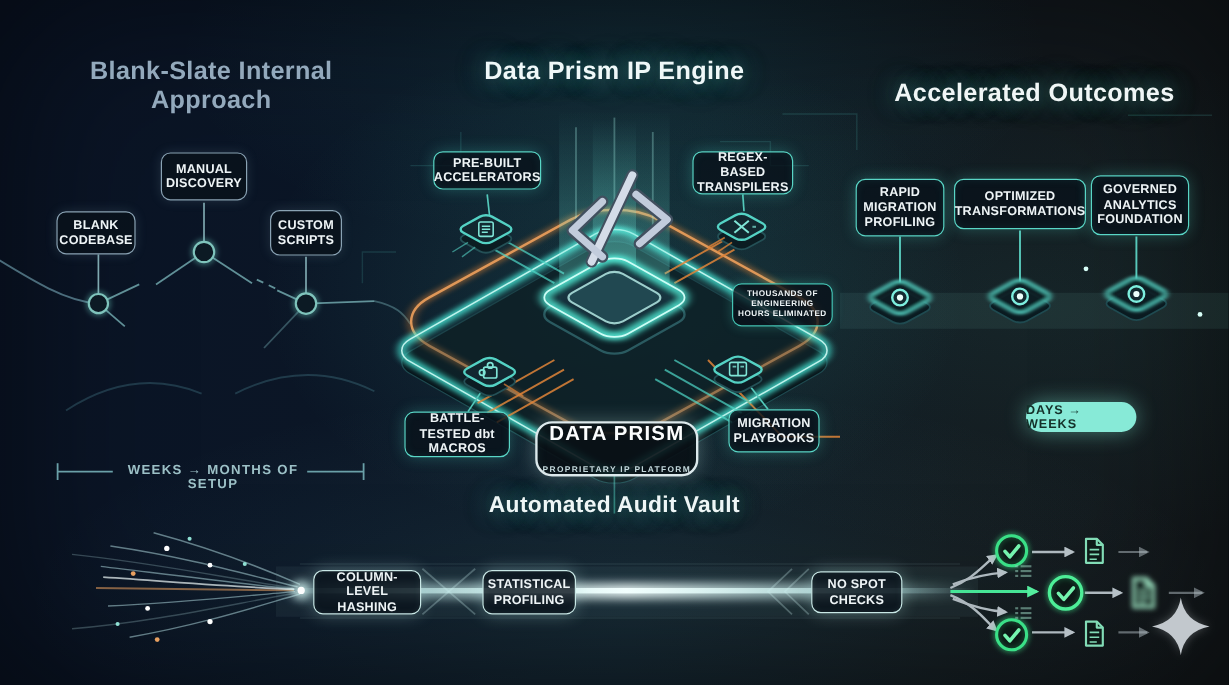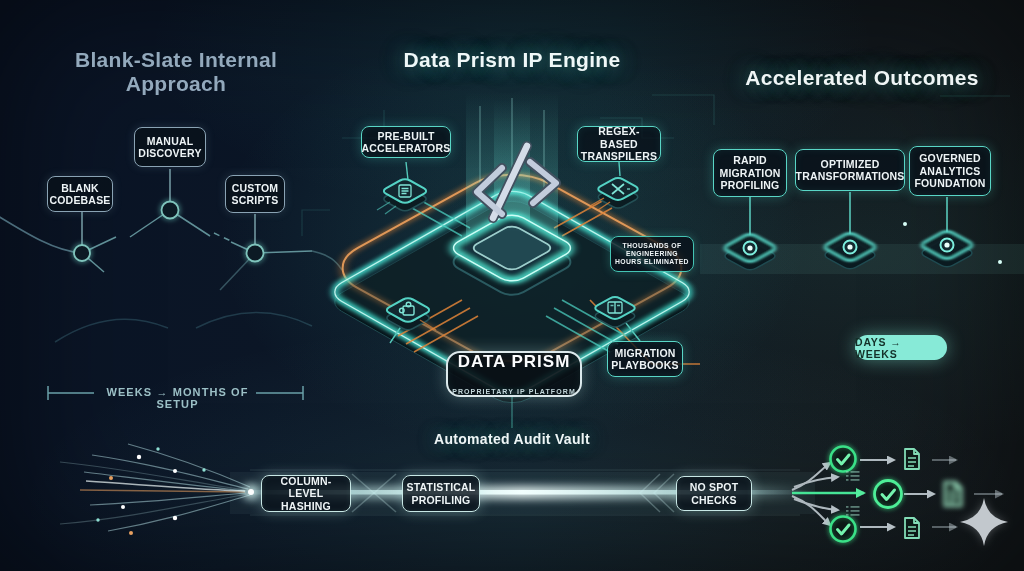--- a/index.html
+++ b/index.html
@@ -12,21 +12,21 @@
       radial-gradient(620px 300px at 84% 44%, rgba(70,190,180,0.08), transparent 70%),
       radial-gradient(720px 260px at 51% 88%, rgba(120,220,215,0.09), transparent 70%),
       linear-gradient(100deg,#0a1426 0%,#0b1626 30%,#0e1a26 55%,#12181d 78%,#14191c 100%);
     box-shadow:inset 0 0 140px rgba(0,0,0,.55);
   }
   .art{position:absolute;left:0;top:0;}
   .title{position:absolute;font-weight:bold;text-align:center;letter-spacing:.3px;}
   .title-left{left:28px;top:48px;width:296px;font-size:21px;color:#93a9bc;}
   .title-center{left:398px;top:48px;width:228px;font-size:21px;color:#eff8f8;}
   .title-right{left:716px;top:30px;width:292px;font-size:21px;color:#f0f6f6;margin-top:36px;}
-  .audit-title{left:387px;top:431px;width:250px;font-size:14px;color:#eef6f6;}
+  .audit-title{left:387px;top:411px;width:250px;font-size:19px;color:#eef6f6;}
   .glow{text-shadow:0 0 18px rgba(110,230,212,.5),0 0 34px rgba(80,210,195,.25);}
   .box{
     position:absolute;display:flex;flex-direction:column;align-items:center;justify-content:center;
     text-align:center;border-radius:8px;font-weight:bold;color:#eef4f6;
     background:rgba(9,18,26,.80);line-height:1.18;letter-spacing:.2px;font-size:10.5px;
     padding:2px 3px;box-sizing:border-box;
   }
   .slate{border:1.5px solid #8aa3b4;box-shadow:0 0 10px rgba(140,175,195,.18);}
   .teal{border:1.5px solid #59d6c6;box-shadow:0 0 12px rgba(80,220,200,.28), inset 0 0 8px rgba(80,220,200,.08);}
   .light{border:1.5px solid #c9e8e6;box-shadow:0 0 14px rgba(190,240,235,.32), inset 0 0 6px rgba(190,240,235,.08);}
@@ -410,20 +410,21 @@
 <div class="title title-right glow">Accelerated Outcomes</div>
 <div class="title audit-title glow">Automated Audit Vault</div>
 
 <div class="box slate" style="left:47px;top:176px;width:66px;height:36px">BLANK CODEBASE</div>
 <div class="box slate" style="left:134px;top:127px;width:72px;height:40px">MANUAL DISCOVERY</div>
 <div class="box slate" style="left:225px;top:175px;width:60px;height:38px">CUSTOM SCRIPTS</div>
 <div class="setup-label">WEEKS → MONTHS OF SETUP</div>
 
 <div class="box teal" style="left:361px;top:126px;width:90px;height:32px">PRE-BUILT ACCELERATORS</div>
 <div class="box teal" style="left:577px;top:126px;width:84px;height:36px">REGEX-BASED TRANSPILERS</div>
+<div class="box teal" style="left:337px;top:343px;width:88px;height:38px">BATTLE-TESTED dbt MACROS</div>
 <div class="box teal" style="left:607px;top:341px;width:76px;height:36px">MIGRATION PLAYBOOKS</div>
 <div class="box callout" style="left:610px;top:236px;width:84px;height:36px">THOUSANDS OF ENGINEERING HOURS ELIMINATED</div>
 
 <div class="core-box" style="left:446px;top:351px;width:132px;height:42px">
   <div class="core-name">DATA PRISM</div>
   <div class="core-sub">PROPRIETARY IP PLATFORM</div>
 </div>
 
 <div class="box teal" style="left:713px;top:149px;width:74px;height:48px">RAPID MIGRATION PROFILING</div>
 <div class="box teal" style="left:795px;top:149px;width:110px;height:42px">OPTIMIZED TRANSFORMATIONS</div>

